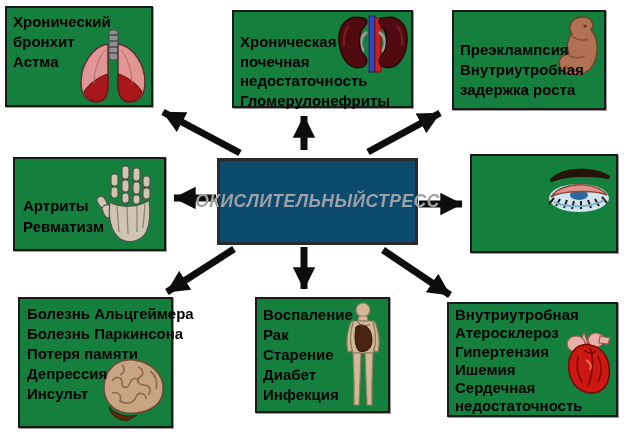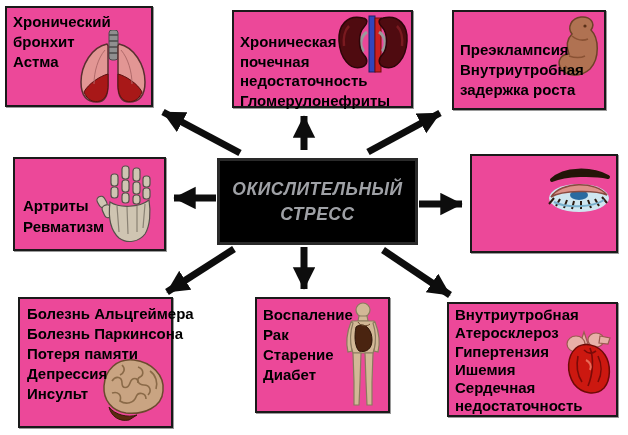--- a/index.html
+++ b/index.html
@@ -2,34 +2,34 @@
 <html style="--box-border: #1a1a1a; --center-text: #9fa1a6; --arrow: #0d0d0d; --lung-pink: #e29694; --lung-red: #a81818; --kidney-maroon: #4f0b10; --fetus-brown: #b07252; --bone-tan: #cfc5b2; --brain-tan: #c9a482; --heart-red: #cc1810; --eye-blue: #2a6aa0;"><head>
 <meta charset="utf-8">
 <style>
   html,body{margin:0;padding:0;background:#fff;}
   #canvas{
     position:relative;width:628px;height:435px;background:#fff;
     font-family:"Liberation Sans","DejaVu Sans",sans-serif;
     outline:1px solid #b8b8b8;overflow:hidden;
   }
   .dbox{
-    position:absolute;background:#ec4899;
+    position:absolute;background:#15803d;
     border:2px solid var(--box-border,#1a1a1a);
     box-sizing:border-box;box-shadow:1px 1px 0 #9a9a9a;
   }
   .dbox .txt{
     position:absolute;z-index:2;
     font-weight:bold;font-size:15px;color:#000;white-space:nowrap;
   }
   .dbox .txt div{line-height:20px;}
   .icon{position:absolute;z-index:1;}
   #center-box{
     position:absolute;left:217px;top:158px;width:201px;height:87px;
-    background:#000000;border:3px solid #2a2a2a;box-sizing:border-box;
-    display:flex;flex-direction:column;align-items:center;justify-content:center;
+    background:#0c4a6e;border:3px solid #2a2a2a;box-sizing:border-box;
+    display:flex;align-items:center;justify-content:center;
     z-index:2;
   }
   #center-box .cline{
     font-weight:bold;font-style:italic;font-size:17.5px;line-height:25px;
     color:var(--center-text,#9fa1a6);letter-spacing:.5px;text-align:center;
   }
   #arrows{position:absolute;left:0;top:0;z-index:0;}
 </style>
 </head>
 <body>
@@ -164,20 +164,21 @@
       </g>
     </svg>
   </div>
 
   <div class="dbox" style="left:255px;top:297px;width:135px;height:116px;">
     <div class="txt" style="left:6px;top:6px;">
       <div>Воспаление</div>
       <div>Рак</div>
       <div>Старение</div>
       <div>Диабет</div>
+      <div>Инфекция</div>
     </div>
     <svg class="icon" style="right:4px;top:3px;" width="42" height="108" viewBox="0 0 42 108">
       <g fill="#d2b896" stroke="#8a7a5e" stroke-width="1.2">
         <circle cx="21" cy="8" r="7"></circle>
         <path d="M17,14 h8 l1,5 h-10 Z"></path>
         <path d="M10,19 L32,19 C36,31 34,44 31,51 L11,51 C8,44 6,31 10,19 Z"></path>
         <path d="M9,20 C5,30 4,42 6,50 L10,49 C8,40 8,30 11,21 Z"></path>
         <path d="M33,20 C37,30 38,42 36,50 L32,49 C34,40 34,30 31,21 Z"></path>
         <path d="M11,51 L19,51 L18,80 L17,103 L12,103 L12,80 Z"></path>
         <path d="M31,51 L23,51 L24,80 L25,103 L30,103 L30,80 Z"></path>

